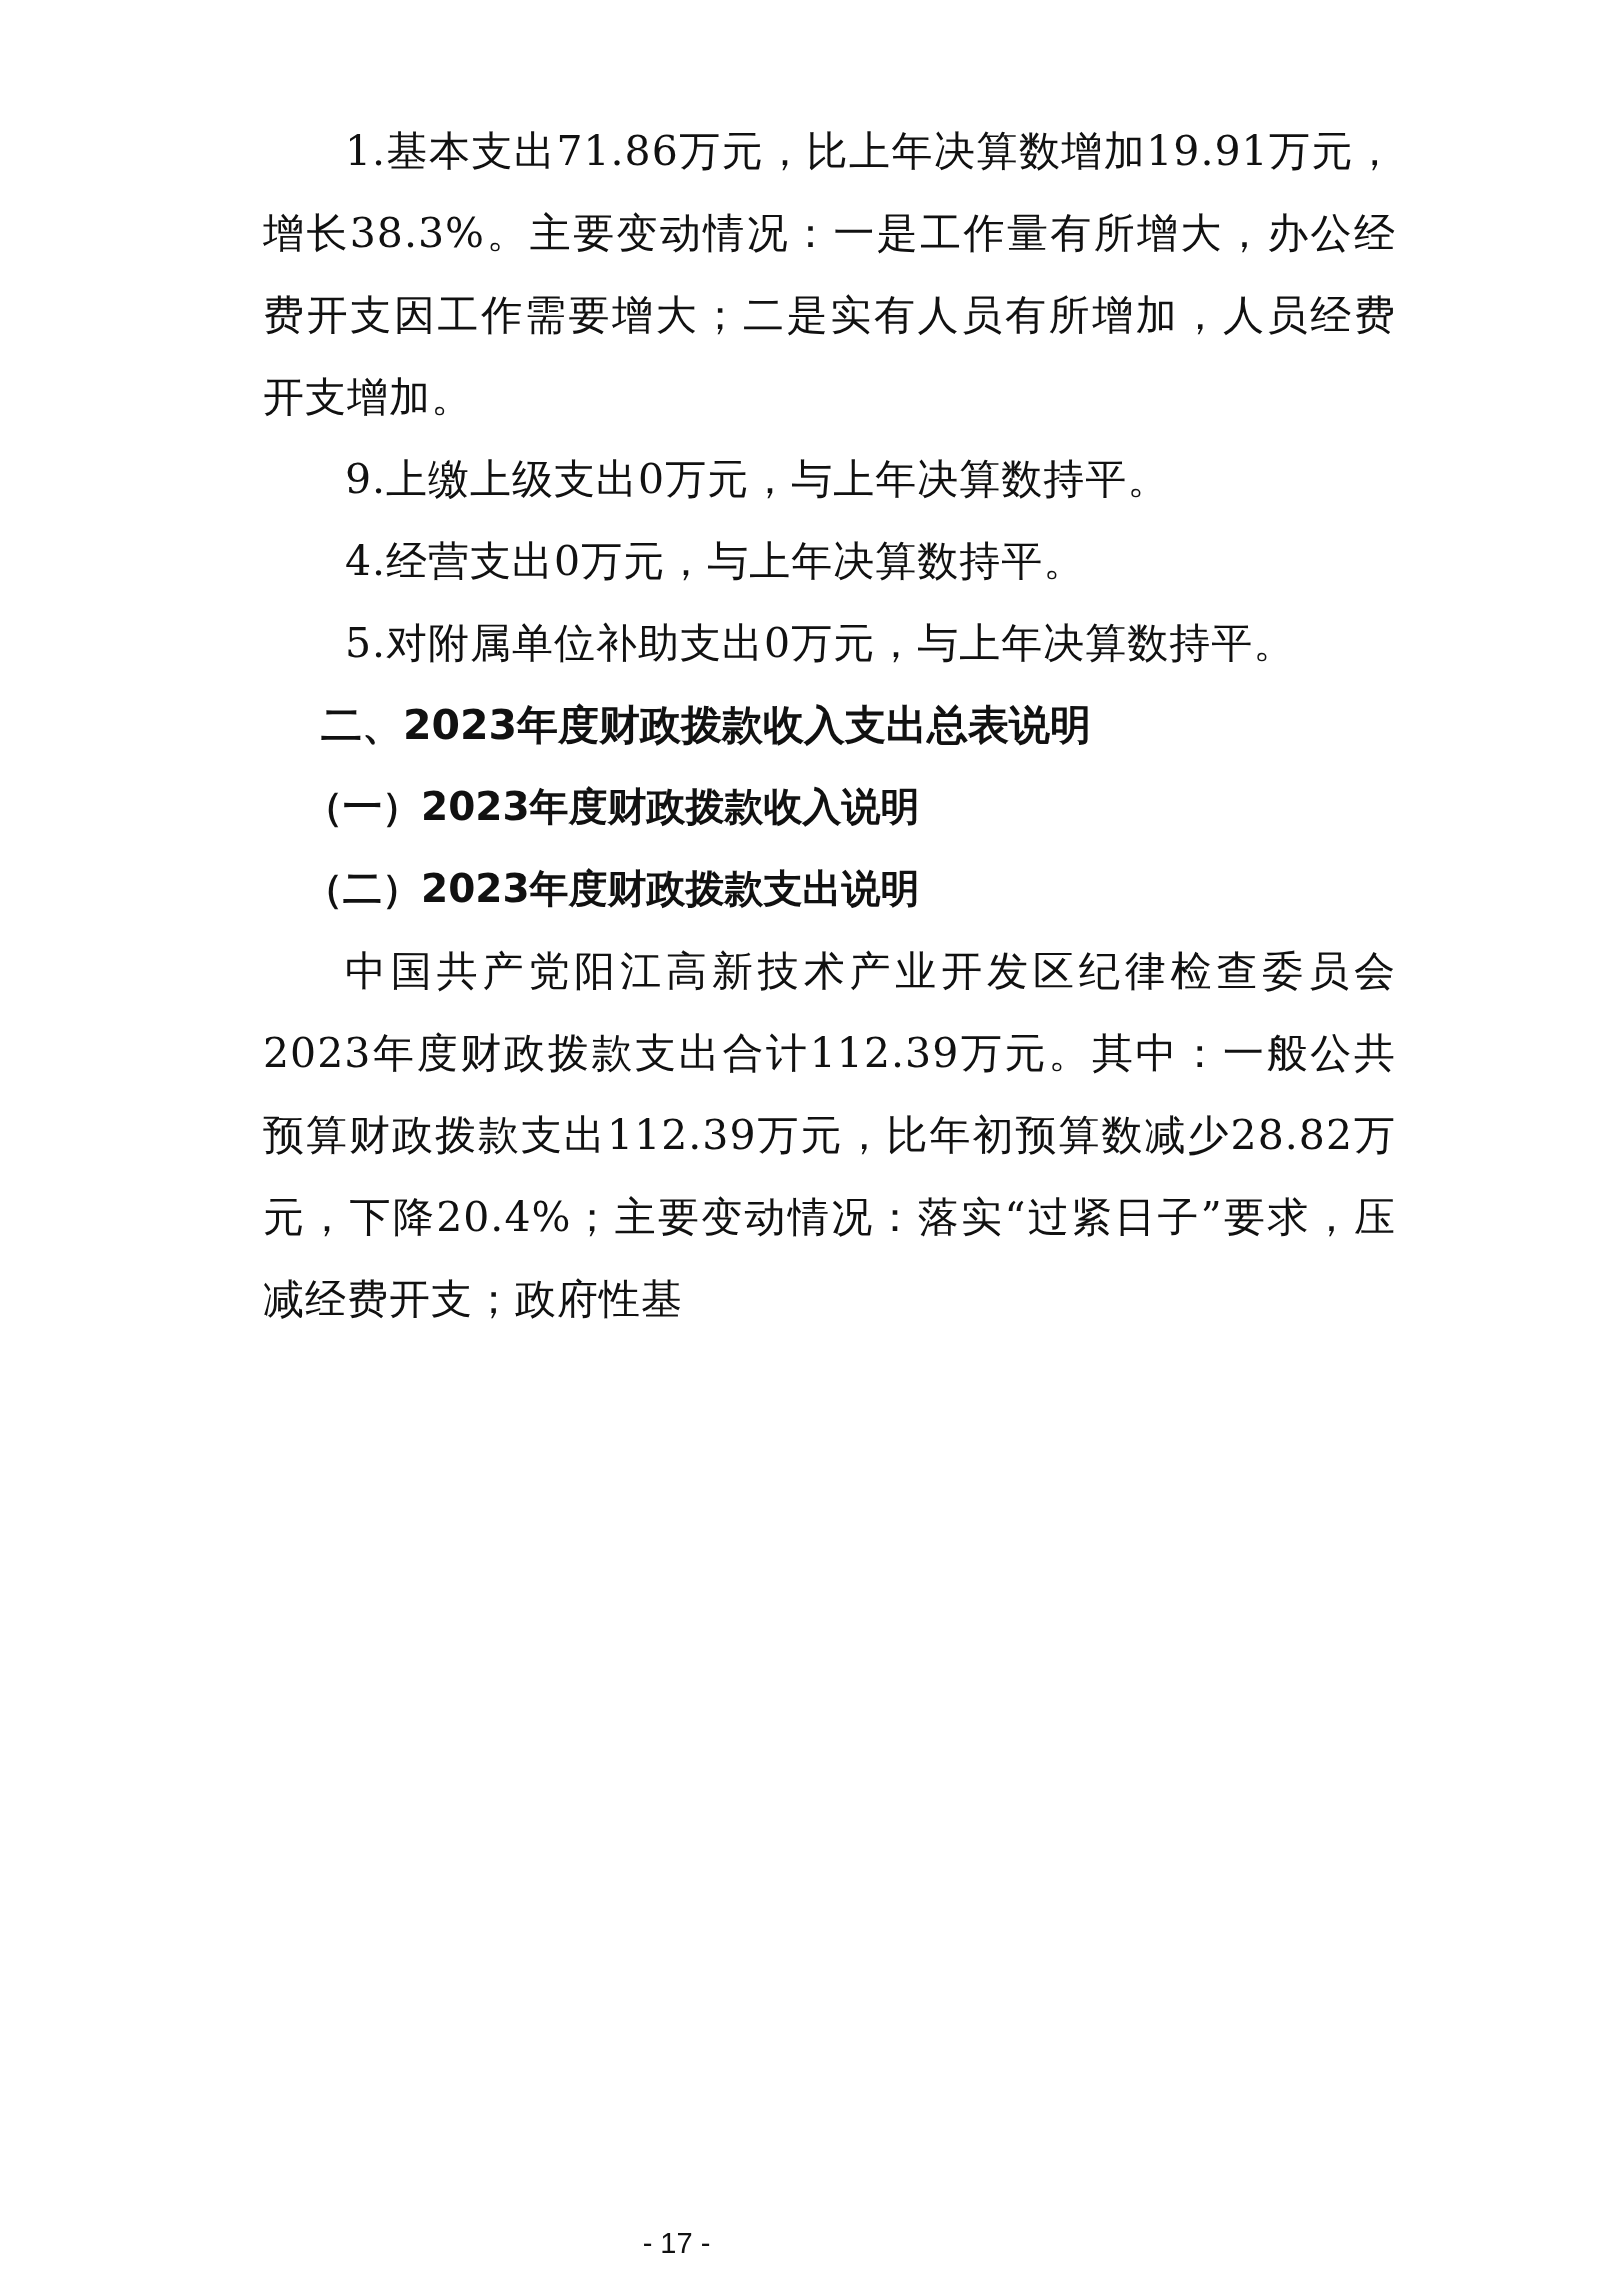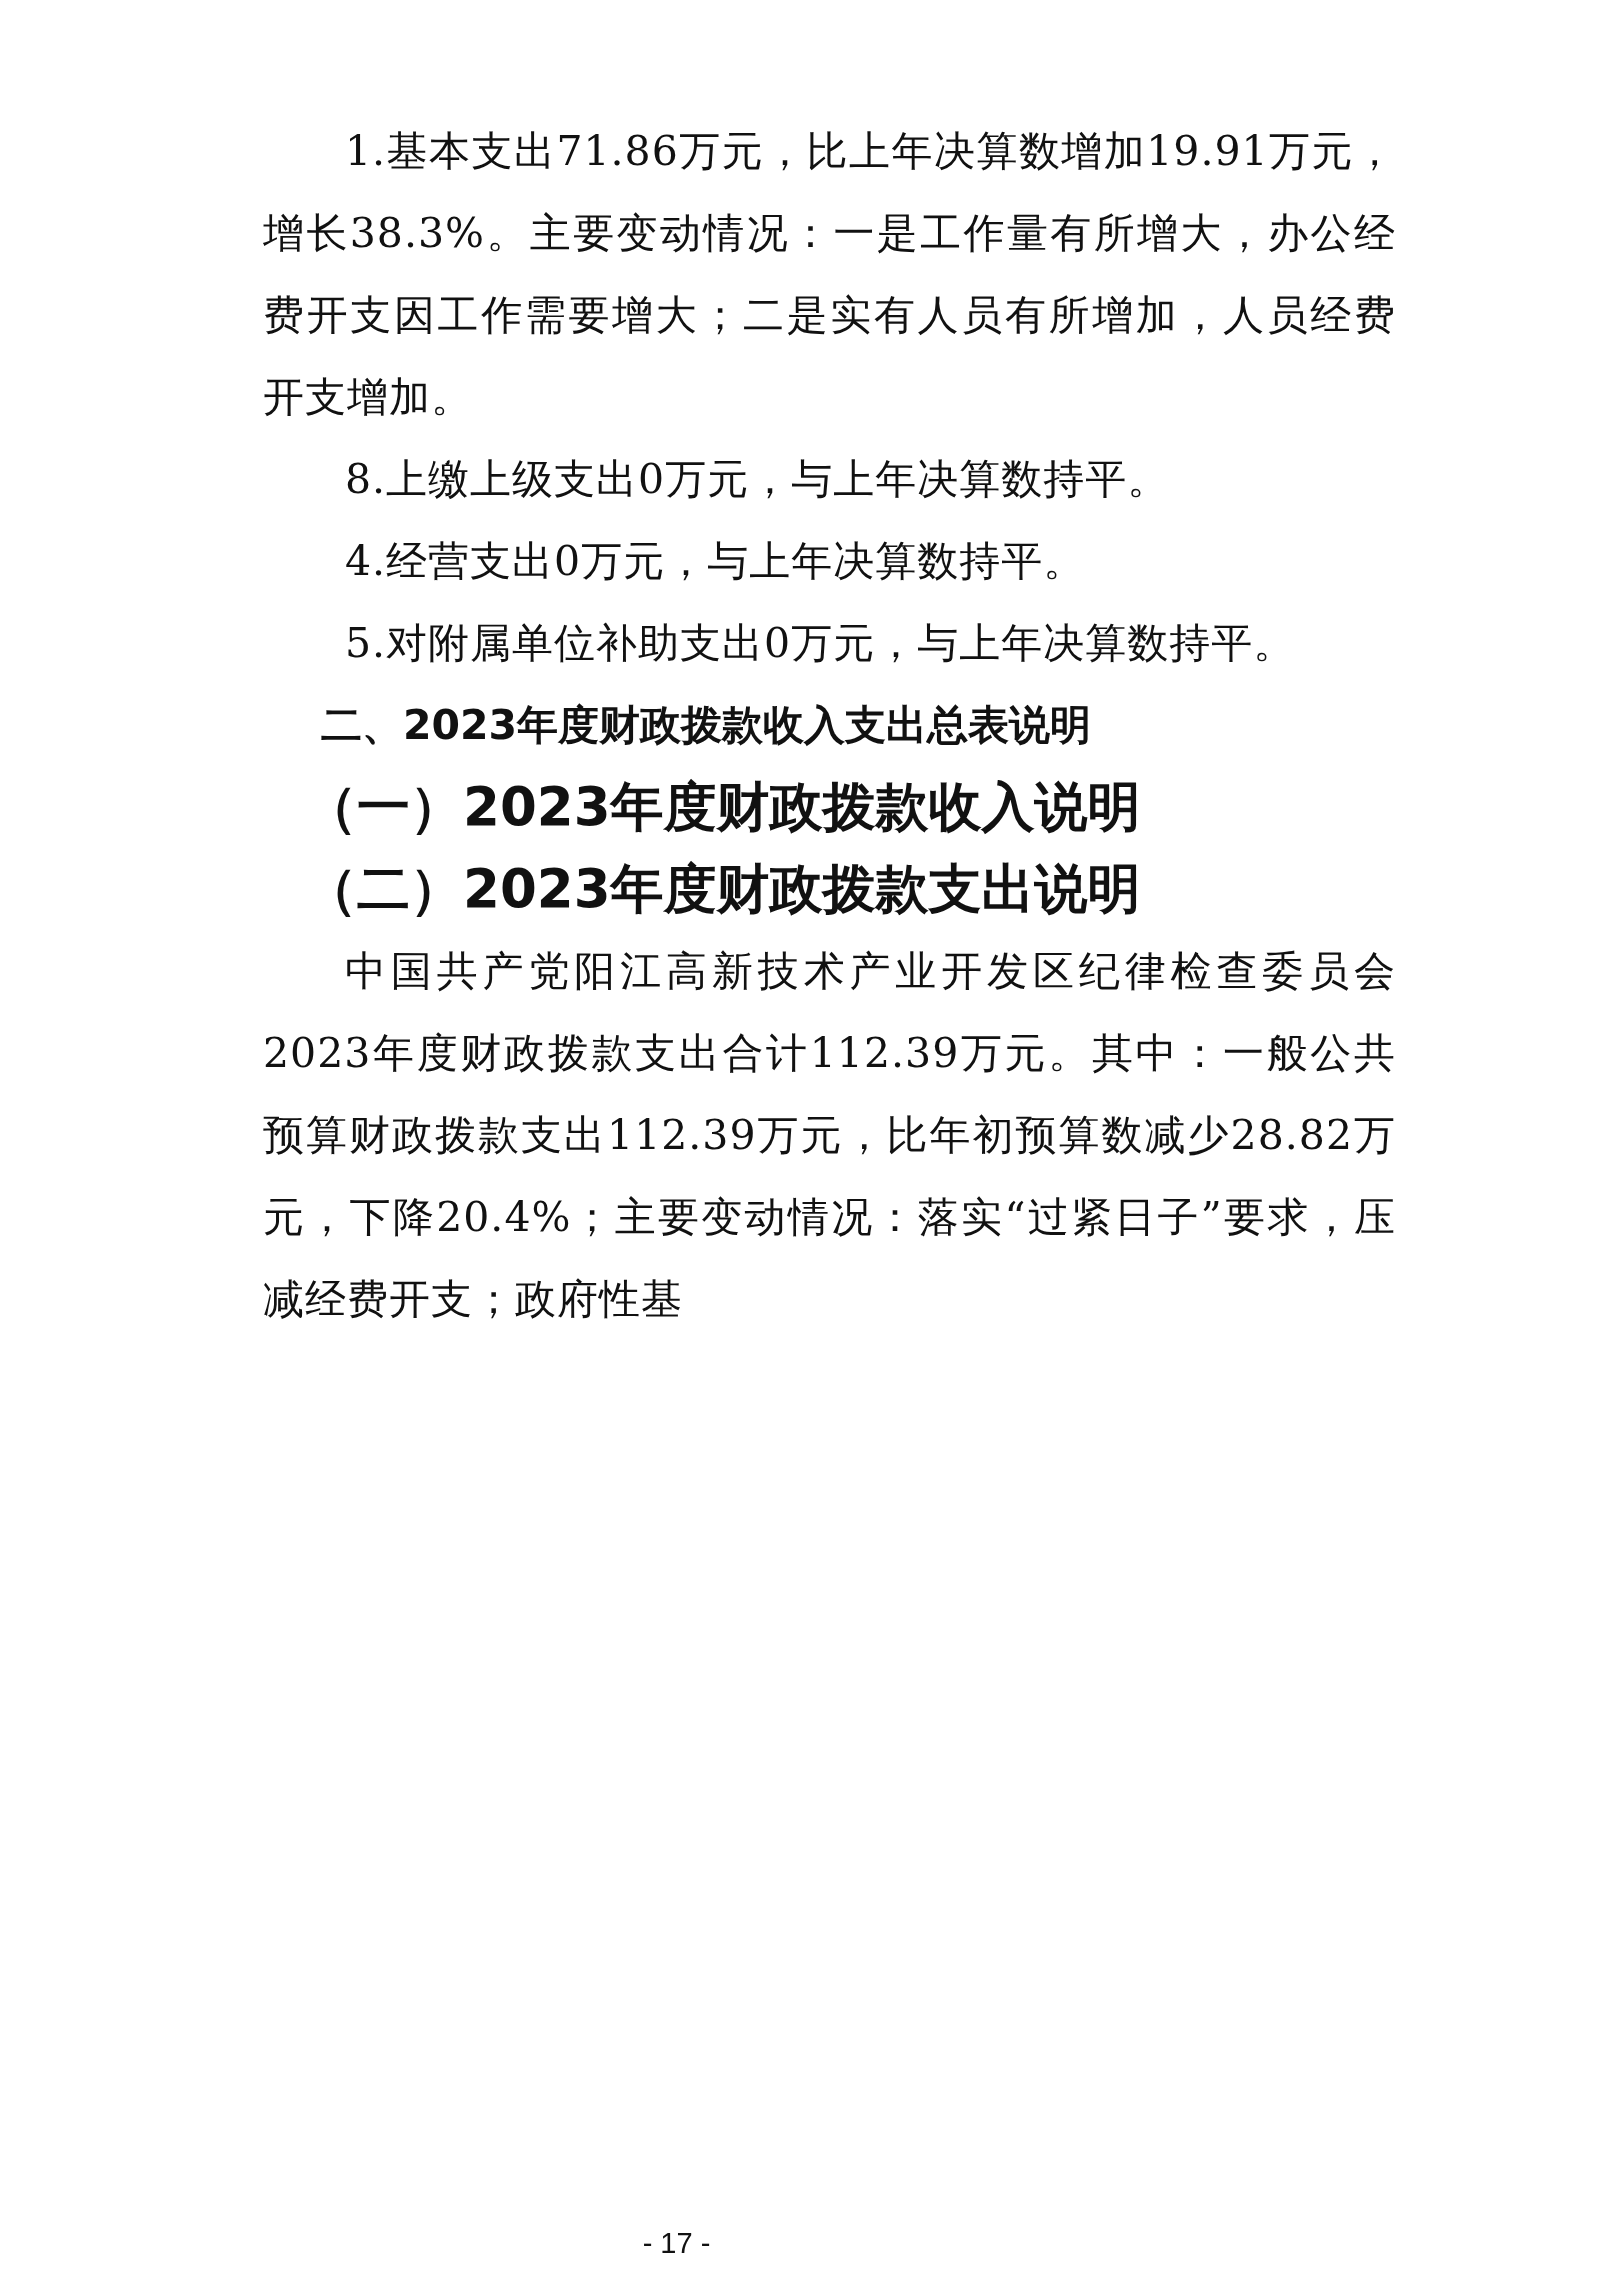--- a/index.html
+++ b/index.html
@@ -5,30 +5,30 @@
   html, body { margin:0; padding:0; background:#ffffff; }
   body { width:1621px; height:2293px; position:relative; overflow:hidden;
          font-family:"DejaVu Serif","Liberation Serif",serif; color:#111; }
   .page { position:absolute; left:239px; top:110px; width:1157px; }
   .para { font-size:41px; line-height:82px; margin:0; text-align:justify;
           text-align-last:left; letter-spacing:1px; }
   .indent { text-indent:82px;margin-left:24px; }
   .h1 { font-family:"DejaVu Sans","Liberation Sans",sans-serif; font-weight:bold;
         font-size:41px; line-height:82px; margin:0; text-indent:82px; }
   .h2 { font-family:"DejaVu Sans","Liberation Sans",sans-serif; font-weight:bold;
-        font-size:53px; line-height:82px; margin:0; text-indent:65px; }
+        font-size:39px; line-height:82px; margin:0; text-indent:65px; }
   .pageno { position:absolute; left:0; width:1353px; top:2227px; text-align:center;
             font-family:"Liberation Sans",sans-serif; font-size:29px; }
 </style>
 </head>
 <body>
 
 <div class="page">
   <p class="para indent">1.基本支出71.86万元，比上年决算数增加19.91万元，增长38.3%。主要变动情况：一是工作量有所增大，办公经费开支因工作需要增大；二是实有人员有所增加，人员经费开支增加。</p>
-  <p class="para indent">8.上缴上级支出0万元，与上年决算数持平。</p>
+  <p class="para indent">9.上缴上级支出0万元，与上年决算数持平。</p>
   <p class="para indent">4.经营支出0万元，与上年决算数持平。</p>
   <p class="para indent">5.对附属单位补助支出0万元，与上年决算数持平。</p>
   <h2 class="h1">二、2023年度财政拨款收入支出总表说明</h2>
   <h3 class="h2">（一）2023年度财政拨款收入说明</h3>
   <h3 class="h2">（二）2023年度财政拨款支出说明</h3>
   <p class="para indent">中国共产党阳江高新技术产业开发区纪律检查委员会2023年度财政拨款支出合计112.39万元。其中：一般公共预算财政拨款支出112.39万元，比年初预算数减少28.82万元，下降20.4%；主要变动情况：落实“过紧日子”要求，压减经费开支；政府性基</p>
 </div>
 
 <div class="pageno">- 17 -</div>
 

